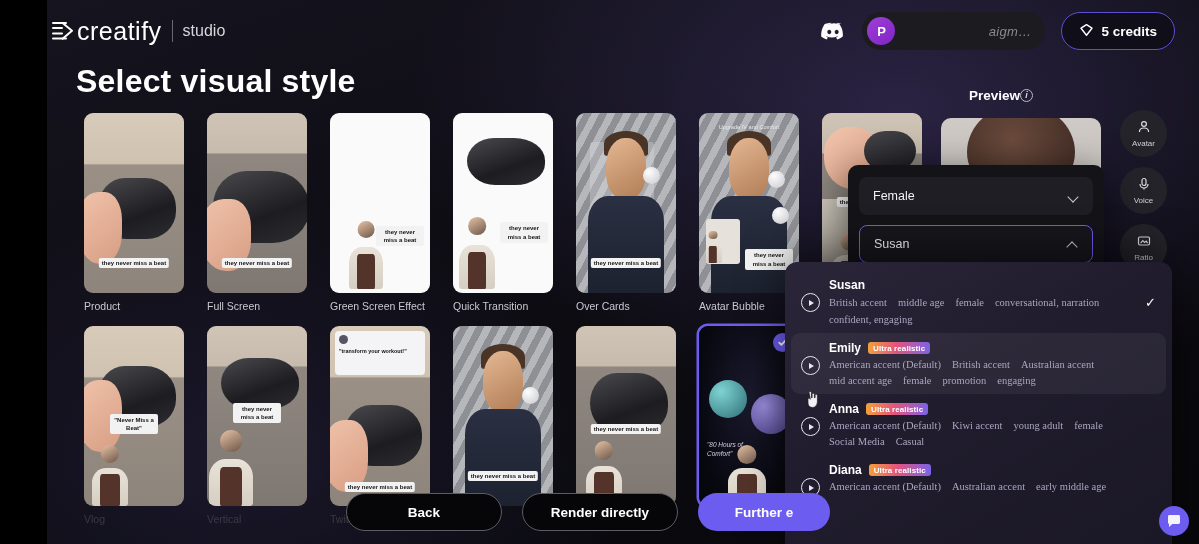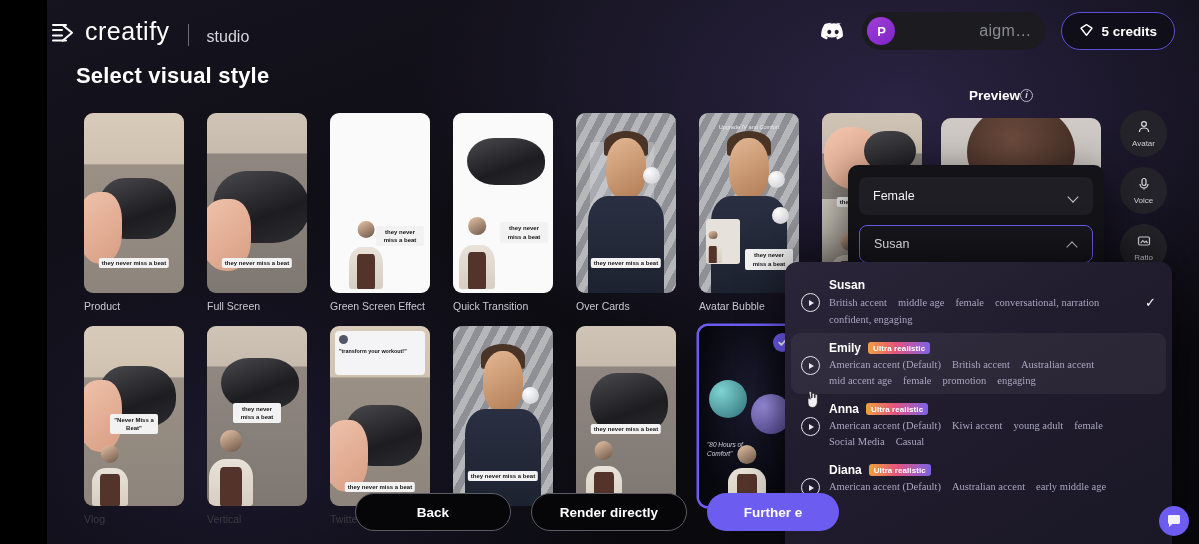--- a/index.html
+++ b/index.html
@@ -12,40 +12,40 @@
   #app { position: relative; width: 1199px; height: 544px; overflow: hidden;
          background:
            radial-gradient(ellipse 700px 420px at 75% 20%, rgba(86,70,140,0.40), transparent 70%),
            radial-gradient(ellipse 560px 380px at 20% 85%, rgba(60,52,104,0.30), transparent 70%),
            linear-gradient(160deg, #16141f 0%, #0d0c12 45%, #08080b 100%);
   }
 
   
   .topbar { position:absolute; top:0; left:0; width:1199px; height:62px;
             display:flex; align-items:center; padding:0 24px 0 50px; }
-  .logo-wrap { display:flex; align-items:flex-end; gap:9px; }
+  .logo-wrap { display:flex; align-items:center; gap:1px; }
   .logo-mark { width:26px; height:26px; position:relative; }
   .logo-text { font-size:25px; font-weight:400; letter-spacing:.5px; color:#fff; }
   .logo-div { width:1px; height:22px; background:#6a6a75; margin:0 9px; }
   .logo-sub { font-size:16px; color:#d6d6dd; font-weight:400; }
   .top-right { margin-left:auto; display:flex; align-items:center; gap:16px; }
   .discord { width:26px; height:26px; display:flex; align-items:center; justify-content:center; }
   .userbox { display:flex; align-items:center; gap:8px; width:183px; height:38px;
              background:#1b1b20; border-radius:19px; padding:0 14px 0 5px; }
   .avatar-p { width:28px; height:28px; border-radius:50%;
               background:linear-gradient(140deg,#a13fd8,#7d24c4);
               display:flex; align-items:center; justify-content:center;
               font-size:13px; font-weight:700; color:#fff; }
-  .uname { margin-left:auto; font-size:16px; color:#8a8a93; letter-spacing:.3px; }
+  .uname { margin-left:auto; font-size:13px; color:#8a8a93; letter-spacing:.3px;font-style:italic; }
   .credits { display:flex; align-items:center; gap:7px; height:38px; padding:0 17px;
              border:1.5px solid #5b4fd6; border-radius:19px; background:#100f19;
              font-size:13.5px; font-weight:600; color:#fff; }
 
   
-  .page-title { position:absolute; left:76px; top:63px; font-size:22px; font-weight:700;
+  .page-title { position:absolute; left:76px; top:63px; font-size:32px; font-weight:700;
                 letter-spacing:.2px; color:#fff; }
 
   
   .grid { position:absolute; left:84px; top:113px; display:flex; flex-direction:column; gap:14px; }
   .grid-row { display:flex; gap:11px; }
   .card { width:112px; }
   .thumb { width:100px; height:180px; border-radius:9px; overflow:hidden; position:relative;
            background:#242028; }
   .card.selected .thumb { box-shadow:0 0 0 2.5px #6d5cf0; }
   .card-label { margin-top:7px; font-size:10.5px; color:#c9c9d2; white-space:nowrap;
@@ -170,21 +170,21 @@
   .vi-name { font-size:12px; font-weight:700; color:#fff; }
   .badge-ultra { font-size:8px; font-weight:700; color:#fff; padding:1.5px 5px;
                  border-radius:3px; letter-spacing:.1px;
                  background:linear-gradient(90deg,#f2a03c,#e4547d 45%,#7b63e8); }
   .tags { display:flex; flex-wrap:wrap; gap:5px 11px; align-items:center;font-family:Liberation Serif, serif; }
   .tag { font-size:10.5px; color:#a9a6c0; white-space:nowrap; }
   .check-mark { margin-left:auto; font-size:13px; color:#fff; line-height:1; padding-left:6px; }
   .cursor-hand { position:absolute; left:805px; top:391px; width:14px; height:17px; }
 
   
-  .actions { position:absolute; left:355px; bottom:13px; display:flex; gap:20px; z-index:6; }
+  .actions { position:absolute; left:346px; bottom:13px; display:flex; gap:20px; z-index:6; }
   .btn { height:38px; border-radius:19px; display:flex; align-items:center;
          justify-content:center; font-size:13.5px; font-weight:700; padding:0 26px; }
   .btn.ghost { background:#060609; border:1.2px solid #5c5c66; color:#fff; min-width:156px; }
   .btn.primary { background:#6d5cf0; color:#fff; min-width:132px; }
 
   .chat-bubble { position:absolute; right:10px; bottom:8px; width:30px; height:30px;
                  border-radius:50%; background:#6d5cf0; display:flex;
                  align-items:center; justify-content:center; z-index:9; }
 
   .dim-left { position:absolute; left:0; top:0; width:47px; height:544px;

